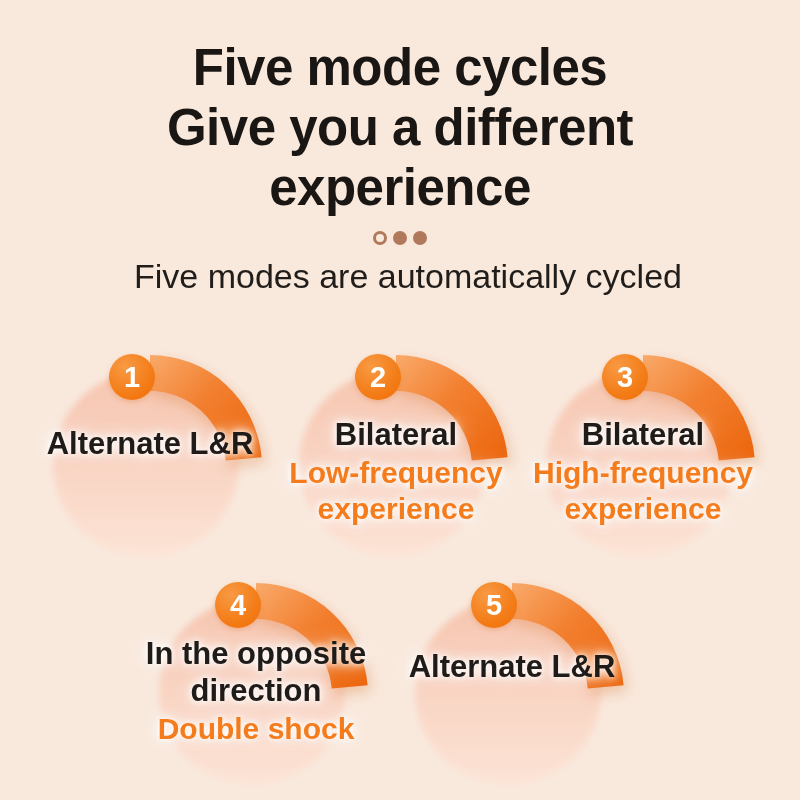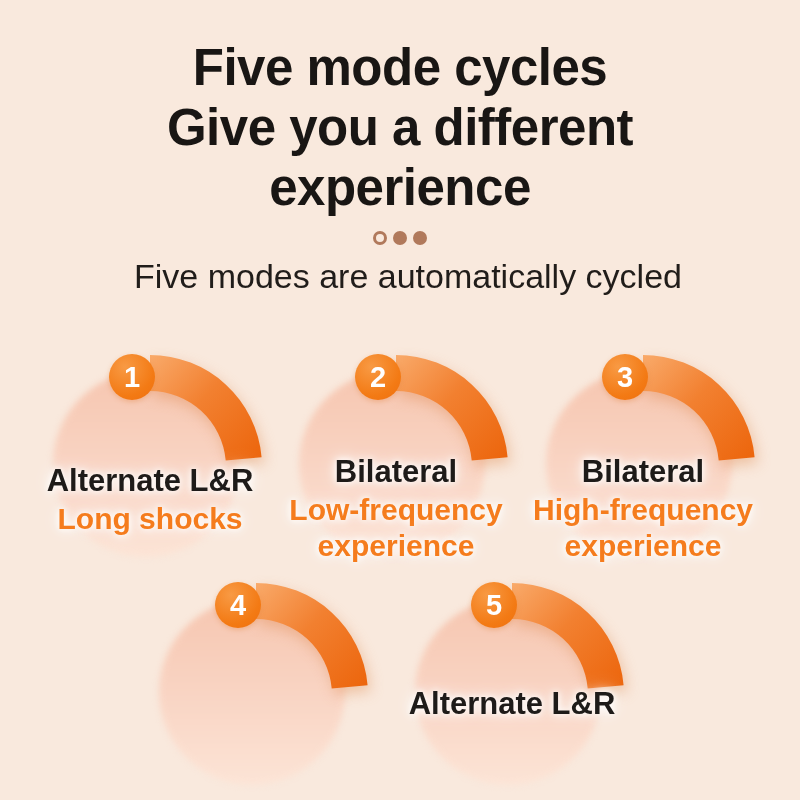--- a/index.html
+++ b/index.html
@@ -41,21 +41,21 @@
     position:absolute;left:0;top:0;width:250px;height:290px;z-index:2;
     filter:drop-shadow(3px 6px 7px rgba(222,130,66,0.38));
   }
   .badge{
     position:absolute;left:84px;top:25px;width:46px;height:46px;border-radius:50%;
     background:radial-gradient(circle at 35% 28%,#f89a44 0%,#f37a14 65%,#ef6f0e 100%);
     display:flex;align-items:center;justify-content:center;
     color:#ffffff;font-size:29px;font-weight:700;z-index:3;
     box-shadow:0 2px 5px rgba(224,130,60,0.35);
   }
-  .text{position:absolute;left:-20px;width:290px;text-align:center;z-index:4;margin-top:37px;}
+  .text{position:absolute;left:-20px;width:290px;text-align:center;z-index:4;}
   .mode-1 .text{top:96px;}
   .mode-2 .text{top:87px;}
   .mode-3 .text{top:87px;}
   .mode-4 .text{top:78px;}
   .mode-5 .text{top:91px;}
   .mode-name{
     font-size:31px;font-weight:700;color:#1e1b19;line-height:37px;
     white-space:pre-line;
     text-shadow:0 0 6px #fff,0 0 12px #fff,0 0 20px rgba(255,255,255,0.85);
   }
@@ -95,21 +95,20 @@
   <div class="card mode-1">
     <div class="soft-circle"></div>
     <svg class="arc" viewBox="0 0 250 290" aria-hidden="true">
       <path d="M125,26 A112,112 0 0 1 236.6,128.2 L200.7,131.4 A76,76 0 0 0 125,62 Z" fill="url(#arcGradient)"></path>
     </svg>
     <div class="badge">
       <span>1</span>
     </div>
     <div class="text">
       <div class="mode-name">Alternate L&amp;R</div>
-      <div class="mode-desc">Long shocks</div>
     </div>
   </div>
 
   <div class="card mode-2">
     <div class="soft-circle"></div>
     <svg class="arc" viewBox="0 0 250 290" aria-hidden="true">
       <path d="M125,26 A112,112 0 0 1 236.6,128.2 L200.7,131.4 A76,76 0 0 0 125,62 Z" fill="url(#arcGradient)"></path>
     </svg>
     <div class="badge">
       <span>2</span>
@@ -137,20 +136,25 @@
   </div>
 
   <div class="card mode-4">
     <div class="soft-circle"></div>
     <svg class="arc" viewBox="0 0 250 290" aria-hidden="true">
       <path d="M125,26 A112,112 0 0 1 236.6,128.2 L200.7,131.4 A76,76 0 0 0 125,62 Z" fill="url(#arcGradient)"></path>
     </svg>
     <div class="badge">
       <span>4</span>
     </div>
+    <div class="text">
+      <div class="mode-name">In the opposite
+direction</div>
+      <div class="mode-desc">Double shock</div>
+    </div>
   </div>
 
   <div class="card mode-5">
     <div class="soft-circle"></div>
     <svg class="arc" viewBox="0 0 250 290" aria-hidden="true">
       <path d="M125,26 A112,112 0 0 1 236.6,128.2 L200.7,131.4 A76,76 0 0 0 125,62 Z" fill="url(#arcGradient)"></path>
     </svg>
     <div class="badge">
       <span>5</span>
     </div>

